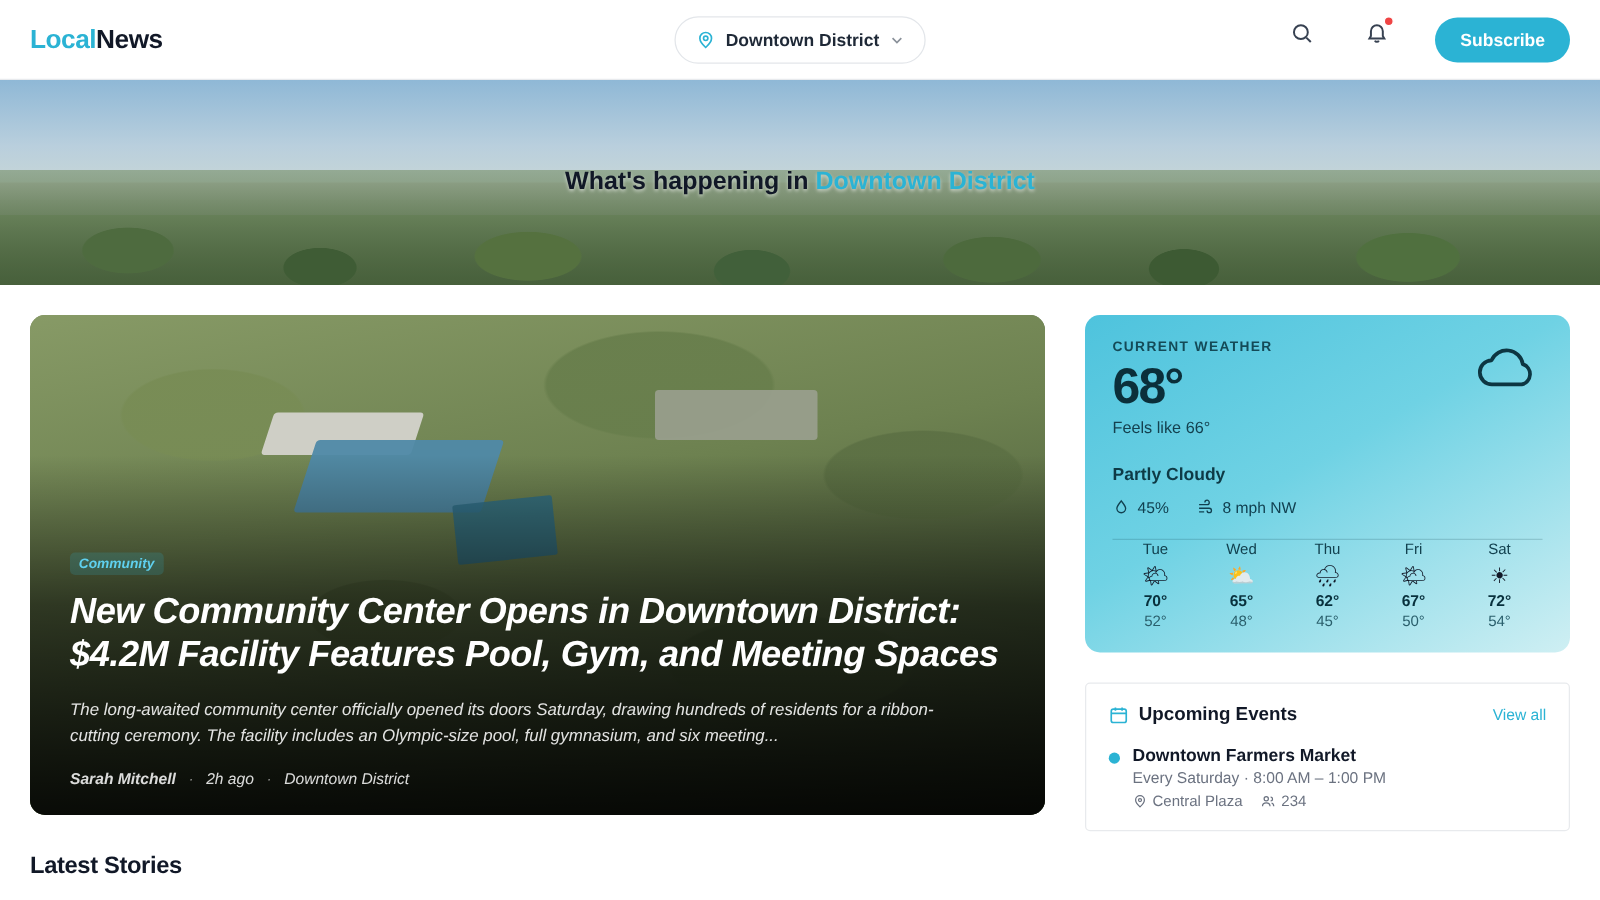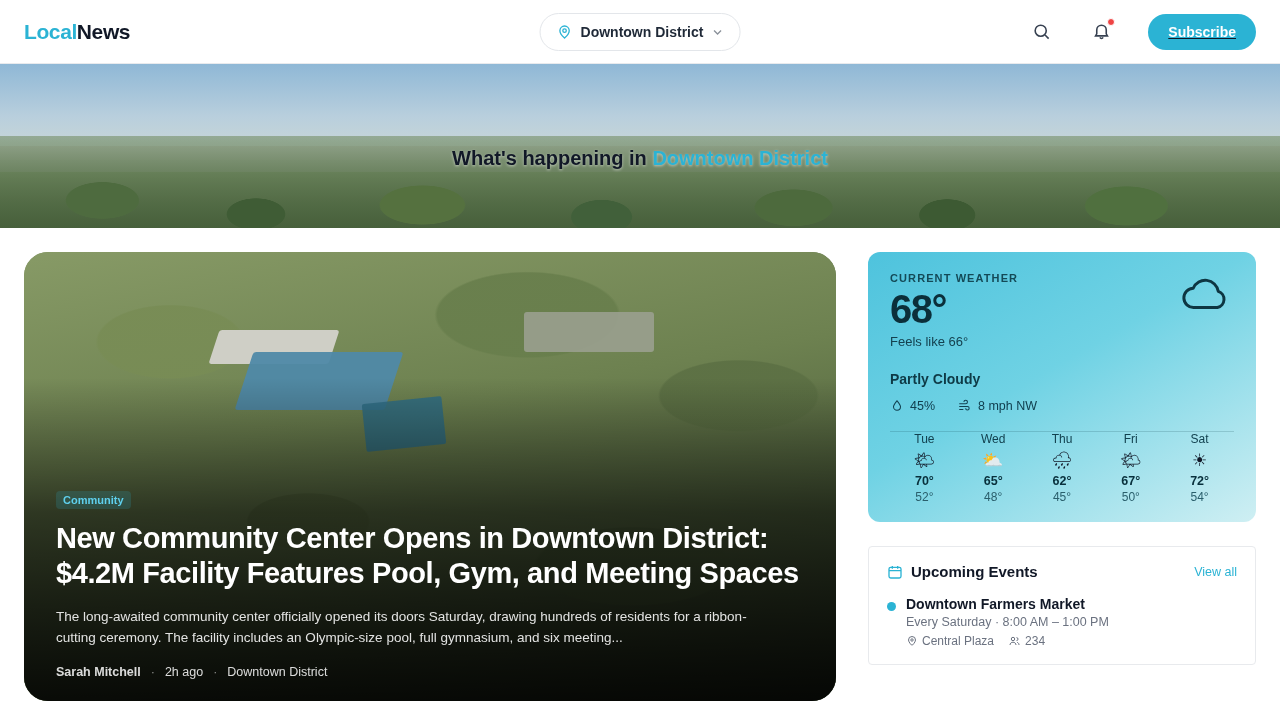--- a/index.html
+++ b/index.html
@@ -48,23 +48,22 @@
     font-size: 14px;
     font-weight: bold;
     color: #1f2937;
   }
   .pin-icon { width: 16px; height: 16px; display: block; }
   .chev { width: 12px; height: 12px; display: block; opacity: .65; }
 
   .header-right {
     margin-left: auto;
     display: flex;
-    align-items: center;
+    align-items: flex-start;
     gap: 34px;
-    text-decoration: underline;
   }
   .icon-btn {
     width: 26px; height: 26px;
     display: flex; align-items: center; justify-content: center;
     cursor: pointer; position: relative;
     color: #374151;
   }
   .bell-dot {
     position: absolute;
     top: -1px; right: -1px;
@@ -115,41 +114,41 @@
   }
   .hero-text {
     position: absolute;
     left: 0; right: 0; top: 50%;
     transform: translateY(-50%);
     text-align: center;
     font-size: 20px;
     font-weight: bold;
     color: #111827;
     text-shadow: 0 1px 3px rgba(255,255,255,.55);
-    margin-top: 12px;
   }
   .hero-text .accent { color: #2bb3d4; }
 
   
   .main {
     display: flex;
     gap: 32px;
     padding: 24px 24px 0 24px;
   }
   .col-left { width: 812px; flex: none; }
   .col-right { width: 388px; flex: none; }
 
   
   .feature {
     position: relative;
-    height: 449px;
-    border-radius: 24px;
+    height: 400px;
+    border-radius: 12px;
     overflow: hidden;
     background: linear-gradient(160deg, #7d8f5f 0%, #5f7347 40%, #3f4f33 100%);
     cursor: pointer;
+    font-style: italic;
   }
   .feature-img {
     position: absolute; inset: 0;
     background:
       radial-gradient(ellipse 120px 60px at 18% 20%, rgba(120,140,85,.9) 0 60%, transparent 62%),
       radial-gradient(ellipse 150px 70px at 62% 14%, rgba(104,126,76,.9) 0 60%, transparent 62%),
       radial-gradient(ellipse 130px 58px at 88% 32%, rgba(92,112,68,.9) 0 60%, transparent 62%),
       radial-gradient(ellipse 100px 46px at 35% 60%, rgba(86,104,62,.85) 0 60%, transparent 62%),
       radial-gradient(ellipse 160px 64px at 75% 70%, rgba(74,92,56,.9) 0 60%, transparent 62%),
       linear-gradient(170deg, #879a66 0%, #6d8150 38%, #4b5c3a 72%, #2e3a25 100%);

